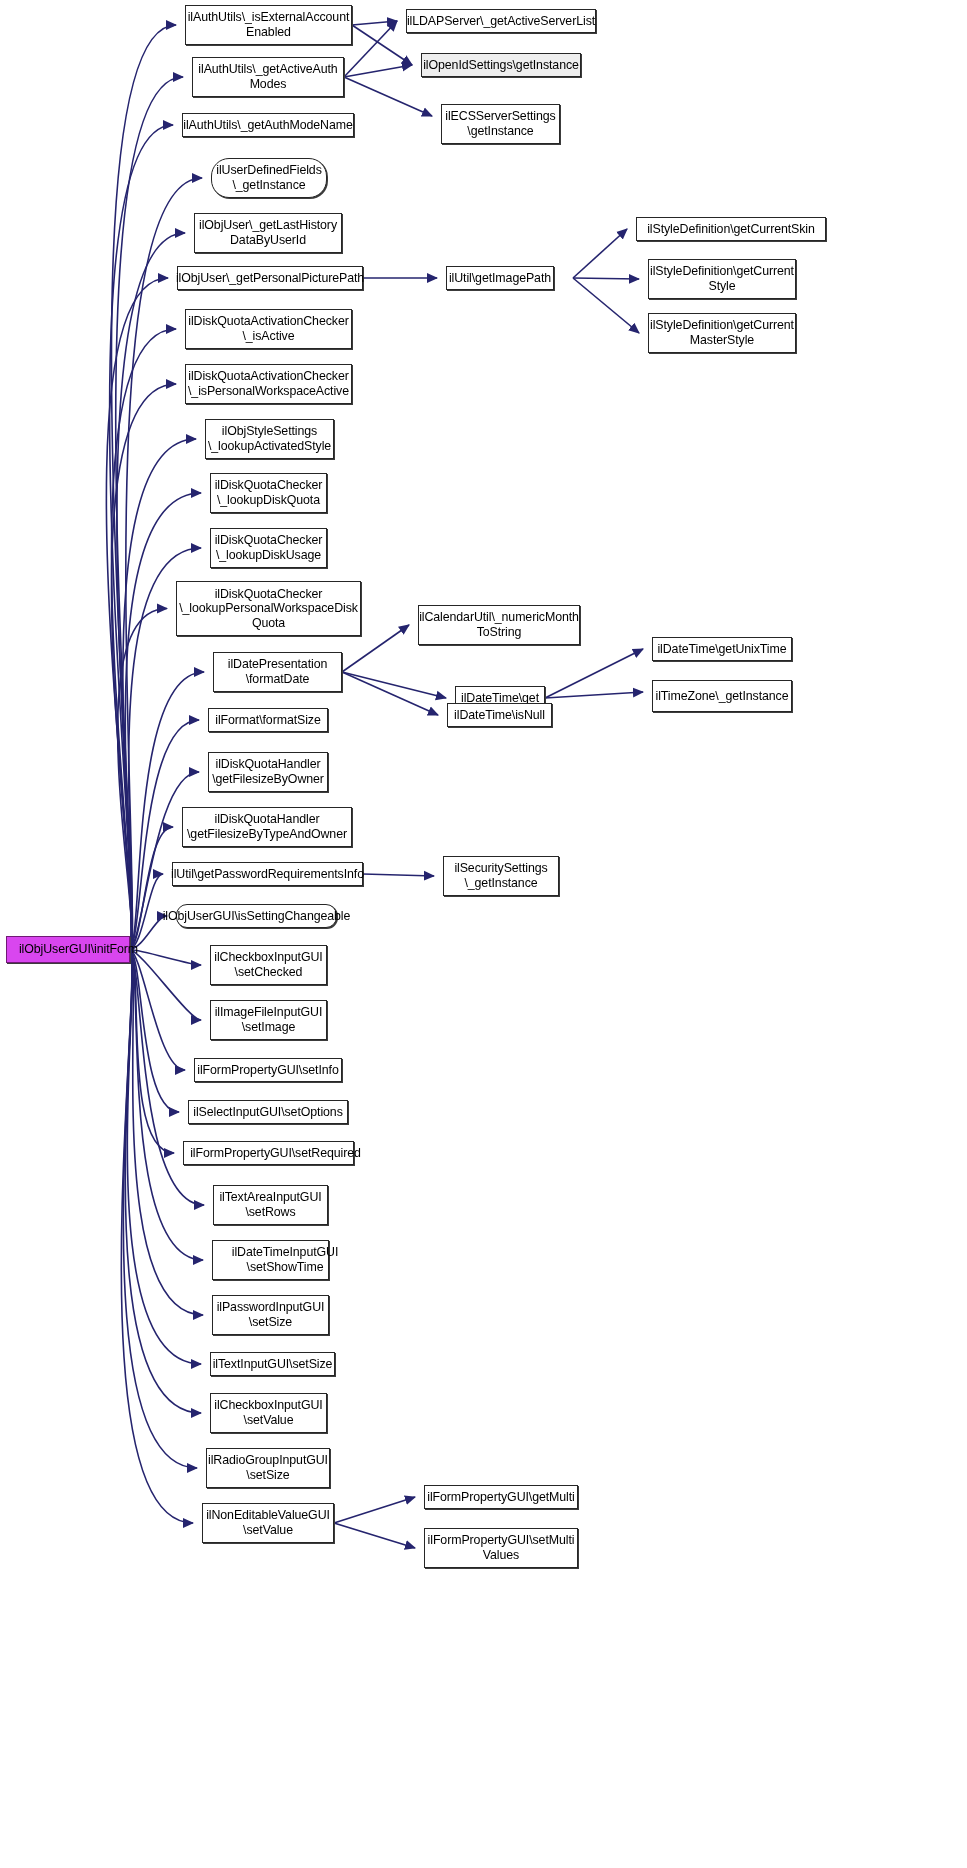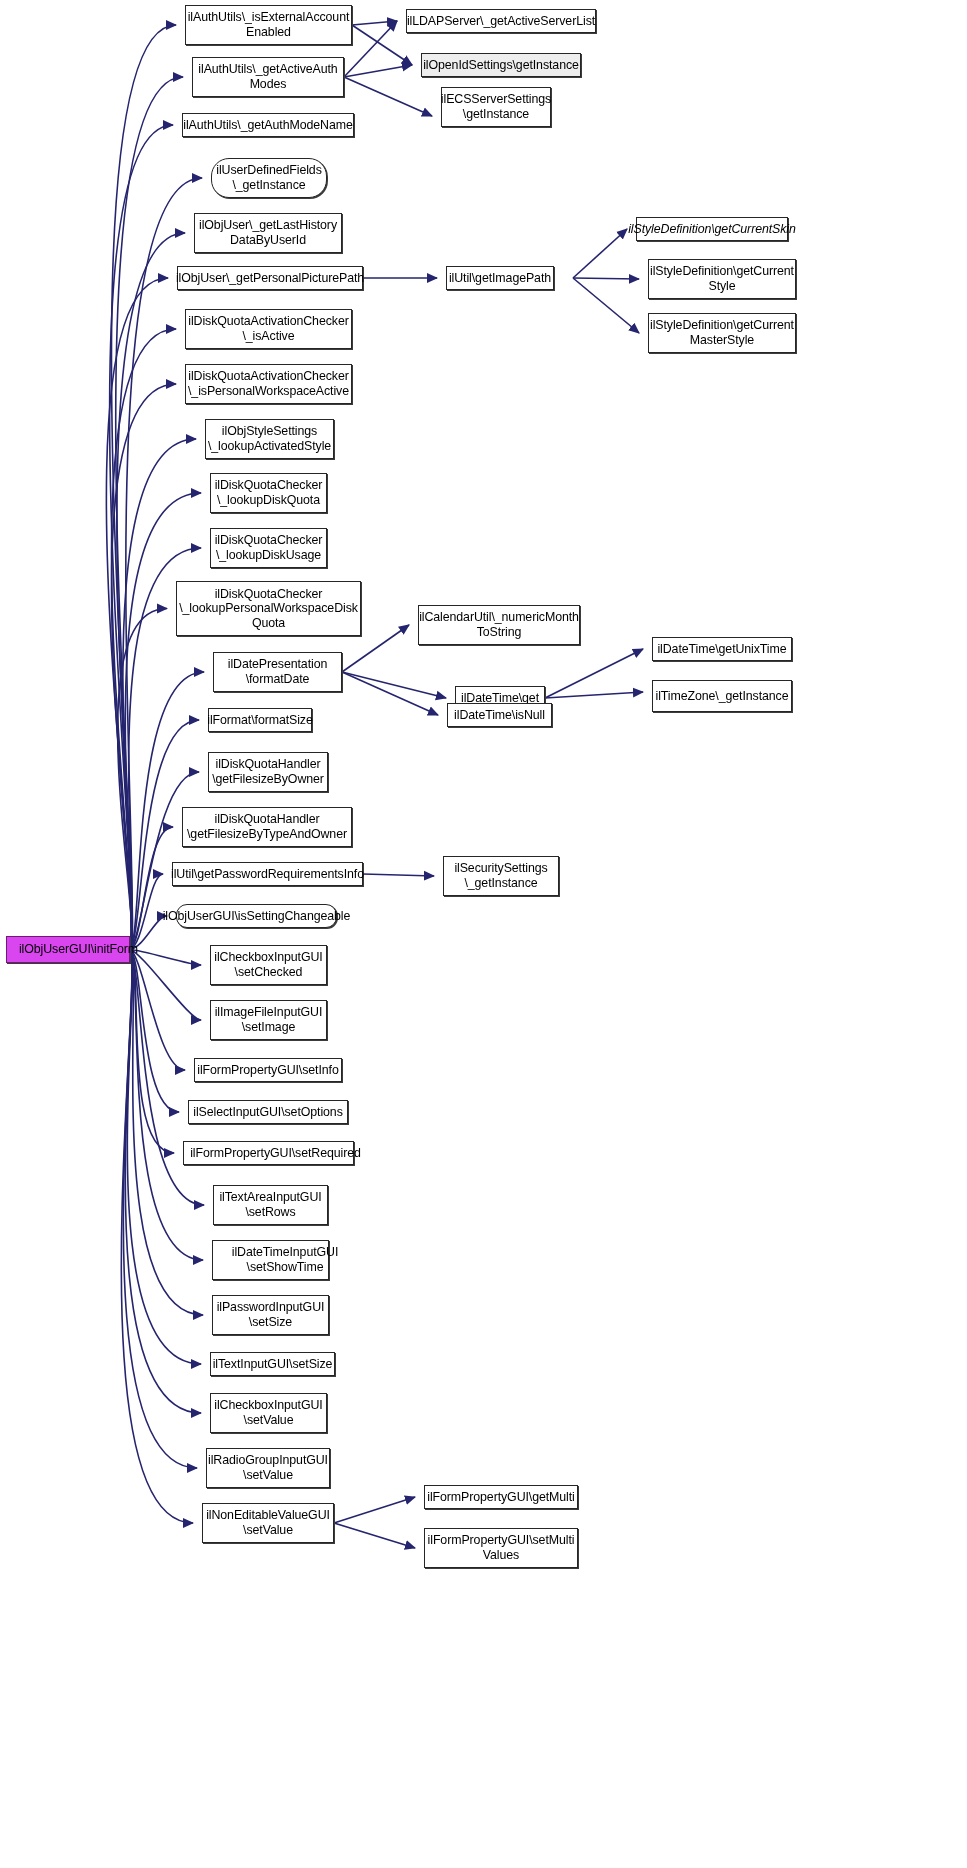--- a/index.html
+++ b/index.html
@@ -129,21 +129,21 @@
 \_lookupActivatedStyle</div>
       <div class="node" style="left: 210px; top: 473px; width: 117px; height: 40px;">ilDiskQuotaChecker
 \_lookupDiskQuota</div>
       <div class="node" style="left: 210px; top: 528px; width: 117px; height: 40px;">ilDiskQuotaChecker
 \_lookupDiskUsage</div>
       <div class="node" style="left: 176px; top: 581px; width: 185px; height: 55px;">ilDiskQuotaChecker
 \_lookupPersonalWorkspaceDisk
 Quota</div>
       <div class="node" style="left: 213px; top: 652px; width: 129px; height: 40px;">ilDatePresentation
 \formatDate</div>
-      <div class="node" style="left: 208px; top: 708px; width: 104px; height: 24px;">ilFormat\formatSize</div>
+      <div class="node" style="left: 208px; top: 708px; width: 120px; height: 24px;">ilFormat\formatSize</div>
       <div class="node" style="left: 208px; top: 752px; width: 120px; height: 40px;">ilDiskQuotaHandler
 \getFilesizeByOwner</div>
       <div class="node" style="left: 182px; top: 807px; width: 170px; height: 40px;">ilDiskQuotaHandler
 \getFilesizeByTypeAndOwner</div>
       <div class="node" style="left: 172px; top: 862px; width: 191px; height: 24px;">ilUtil\getPasswordRequirementsInfo</div>
       <div class="node" style="left: 176px; top: 904px; width: 161px; height: 24px; border-radius: 11px;">ilObjUserGUI\isSettingChangeable</div>
       <div class="node" style="left: 210px; top: 945px; width: 117px; height: 40px;">ilCheckboxInputGUI
 \setChecked</div>
       <div class="node" style="left: 210px; top: 1000px; width: 117px; height: 40px;">ilImageFileInputGUI
 \setImage</div>
@@ -153,29 +153,29 @@
       <div class="node" style="left: 213px; top: 1185px; width: 115px; height: 40px;">ilTextAreaInputGUI
 \setRows</div>
       <div class="node" style="left: 212px; top: 1240px; width: 117px; height: 40px; padding-left: 32px;">ilDateTimeInputGUI
 \setShowTime</div>
       <div class="node" style="left: 212px; top: 1295px; width: 117px; height: 40px;">ilPasswordInputGUI
 \setSize</div>
       <div class="node" style="left: 210px; top: 1352px; width: 125px; height: 24px;">ilTextInputGUI\setSize</div>
       <div class="node" style="left: 210px; top: 1393px; width: 117px; height: 40px;">ilCheckboxInputGUI
 \setValue</div>
       <div class="node" style="left: 206px; top: 1448px; width: 124px; height: 40px;">ilRadioGroupInputGUI
-\setValue</div>
+\setSize</div>
       <div class="node" style="left: 202px; top: 1503px; width: 132px; height: 40px;">ilNonEditableValueGUI
 \setValue</div>
       <div class="node" style="left: 406px; top: 9px; width: 190px; height: 24px;">ilLDAPServer\_getActiveServerList</div>
       <div class="node grey" style="left: 421px; top: 53px; width: 160px; height: 24px;">ilOpenIdSettings\getInstance</div>
-      <div class="node" style="left: 441px; top: 87px; width: 110px; height: 40px;">ilECSServerSettings
+      <div class="node" style="left: 441px; top: 104px; width: 119px; height: 40px;">ilECSServerSettings
 \getInstance</div>
       <div class="node" style="left: 446px; top: 266px; width: 108px; height: 24px;">ilUtil\getImagePath</div>
-      <div class="node" style="left: 636px; top: 217px; width: 152px; height: 24px; font-style: italic;">ilStyleDefinition\getCurrentSkin</div>
+      <div class="node" style="left: 636px; top: 217px; width: 190px; height: 24px;">ilStyleDefinition\getCurrentSkin</div>
       <div class="node" style="left: 648px; top: 259px; width: 148px; height: 40px;">ilStyleDefinition\getCurrent
 Style</div>
       <div class="node" style="left: 648px; top: 313px; width: 148px; height: 40px;">ilStyleDefinition\getCurrent
 MasterStyle</div>
       <div class="node" style="left: 418px; top: 605px; width: 162px; height: 40px;">ilCalendarUtil\_numericMonth
 ToString</div>
       <div class="node" style="left: 455px; top: 686px; width: 90px; height: 24px;">ilDateTime\get</div>
       <div class="node" style="left: 447px; top: 703px; width: 105px; height: 24px;">ilDateTime\isNull</div>
       <div class="node" style="left: 652px; top: 637px; width: 140px; height: 24px;">ilDateTime\getUnixTime</div>
       <div class="node" style="left: 652px; top: 680px; width: 140px; height: 32px;">ilTimeZone\_getInstance</div>

